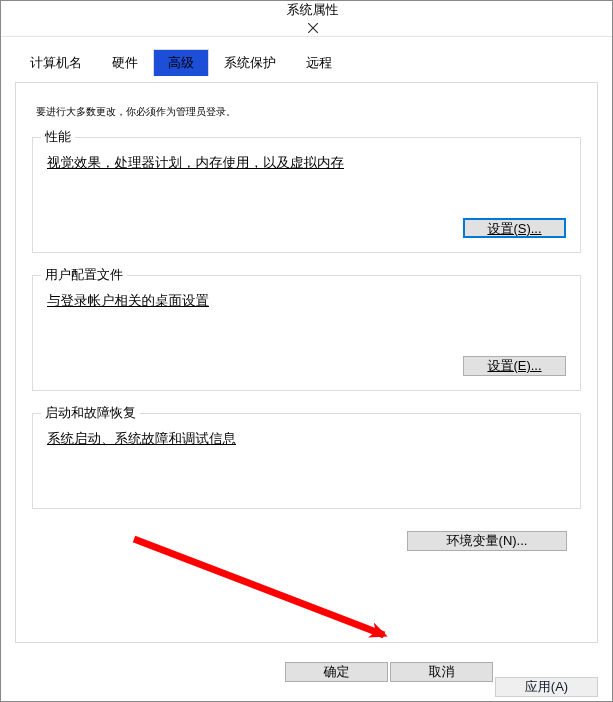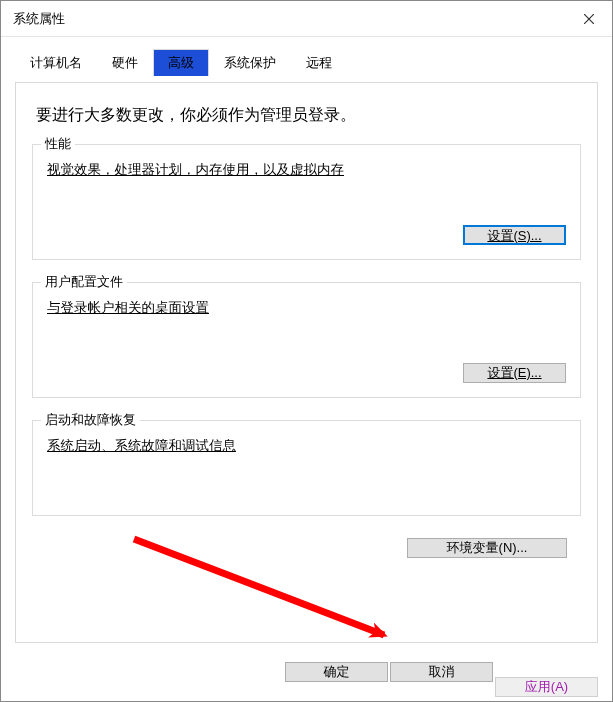--- a/index.html
+++ b/index.html
@@ -19,20 +19,21 @@
     display: flex;
     flex-direction: column;
   }
   .titlebar {
     height: 36px;
     display: flex;
     align-items: center;
     justify-content: space-between;
     padding: 0 0 0 12px;
     border-bottom: 1px solid #e5e5e5;
+    flex-direction: column;
   }
   .titlebar-title { font-size: 13px; }
   .close-btn {
     width: 46px;
     height: 36px;
     display: flex;
     align-items: center;
     justify-content: center;
     font-size: 14px;
     color: #333;
@@ -74,21 +75,21 @@
     border: 1px solid #d9d9d9;
     flex: 1 1 auto;
     padding: 18px 16px 12px 16px;
     position: relative;
     margin-top: -1px;
     z-index: 1;
     background: #fff;
   }
 
   .intro {
-    font-size: 16px;
+    font-size: 10px;
     margin: 4px 4px 18px 4px;
   }
 
   .groupbox {
     border: 1px solid #dcdcdc;
     position: relative;
     margin: 0 0 22px 0;
     padding: 16px 14px 14px 14px;
     text-decoration: underline;
   }
@@ -112,21 +113,21 @@
     min-width: 103px;
     height: 20px;
     background: #e1e1e1;
     border: 1px solid #adadad;
     font-size: 13px;
     padding: 0 12px;
     cursor: pointer;
     font-family: inherit;
   }
   .win-btn:disabled {
-    color: #a21caf;
+    color: #0f172a;
     border-color: #cfcfcf;
     background: #efefef;
     cursor: default;
     margin-top: 30px;
   }
   .win-btn.highlight {
     border: 2px solid #0078d7;
     padding: 0 11px;
   }
   .env-row {

